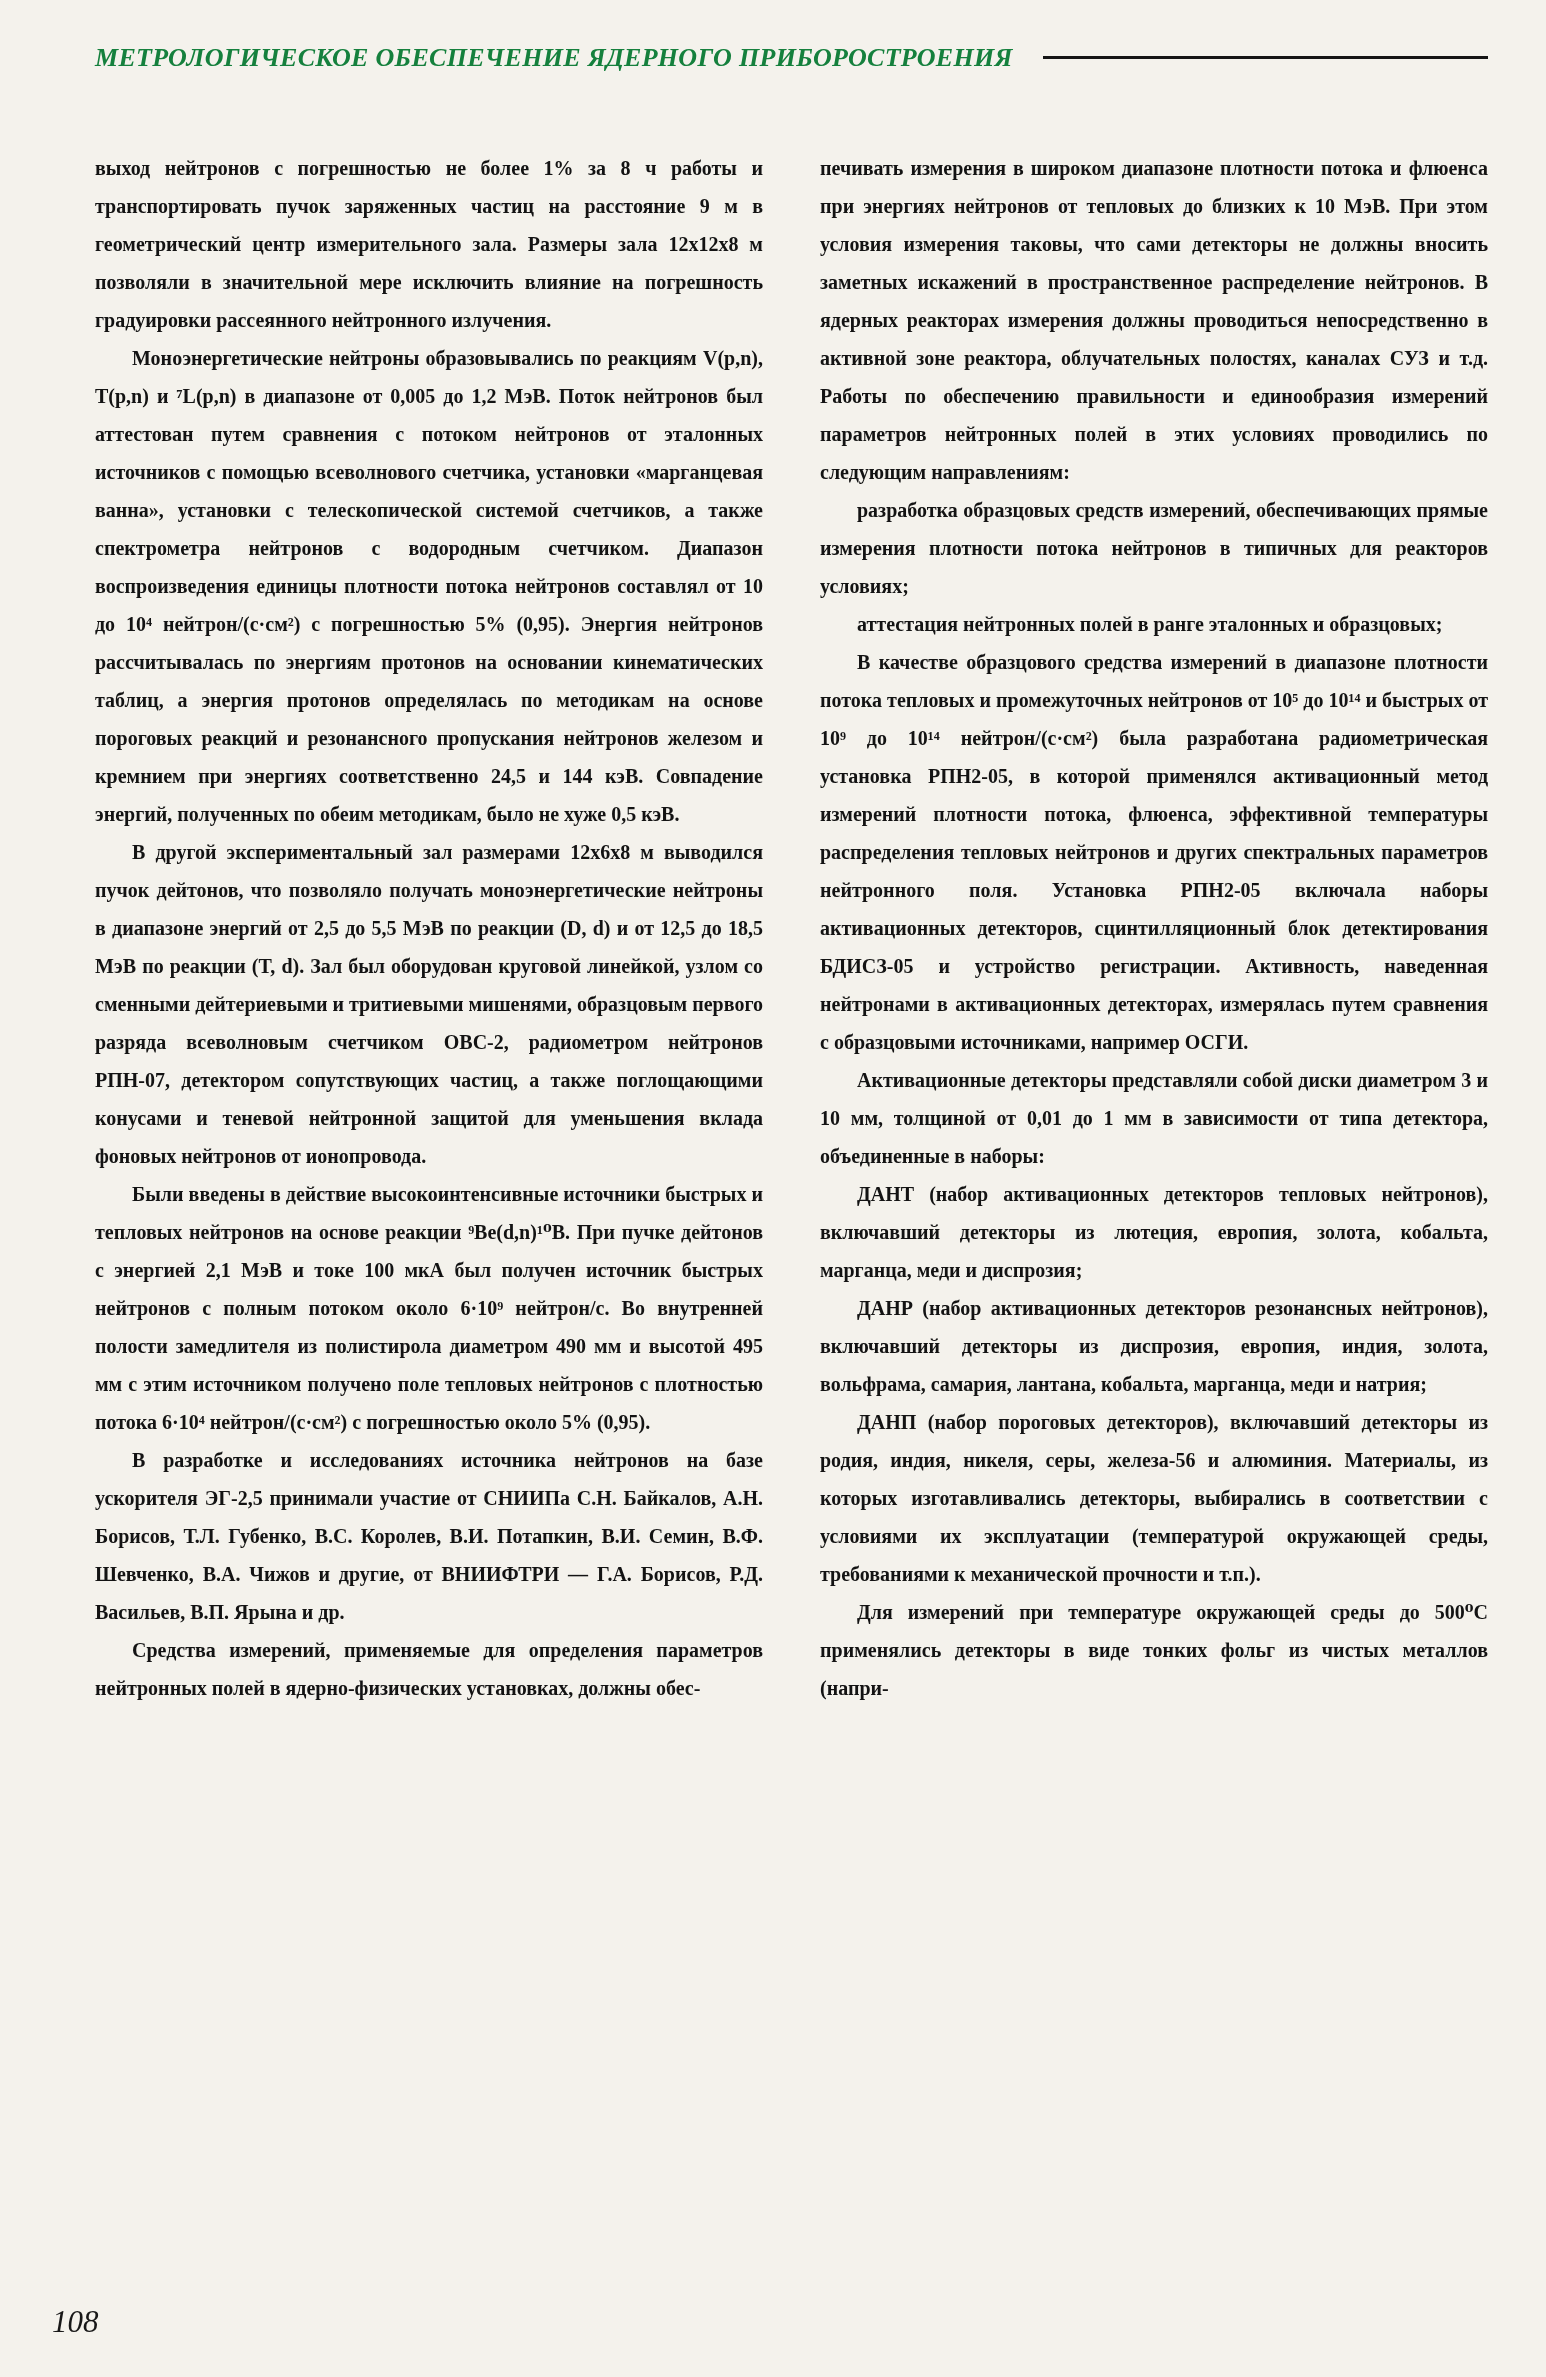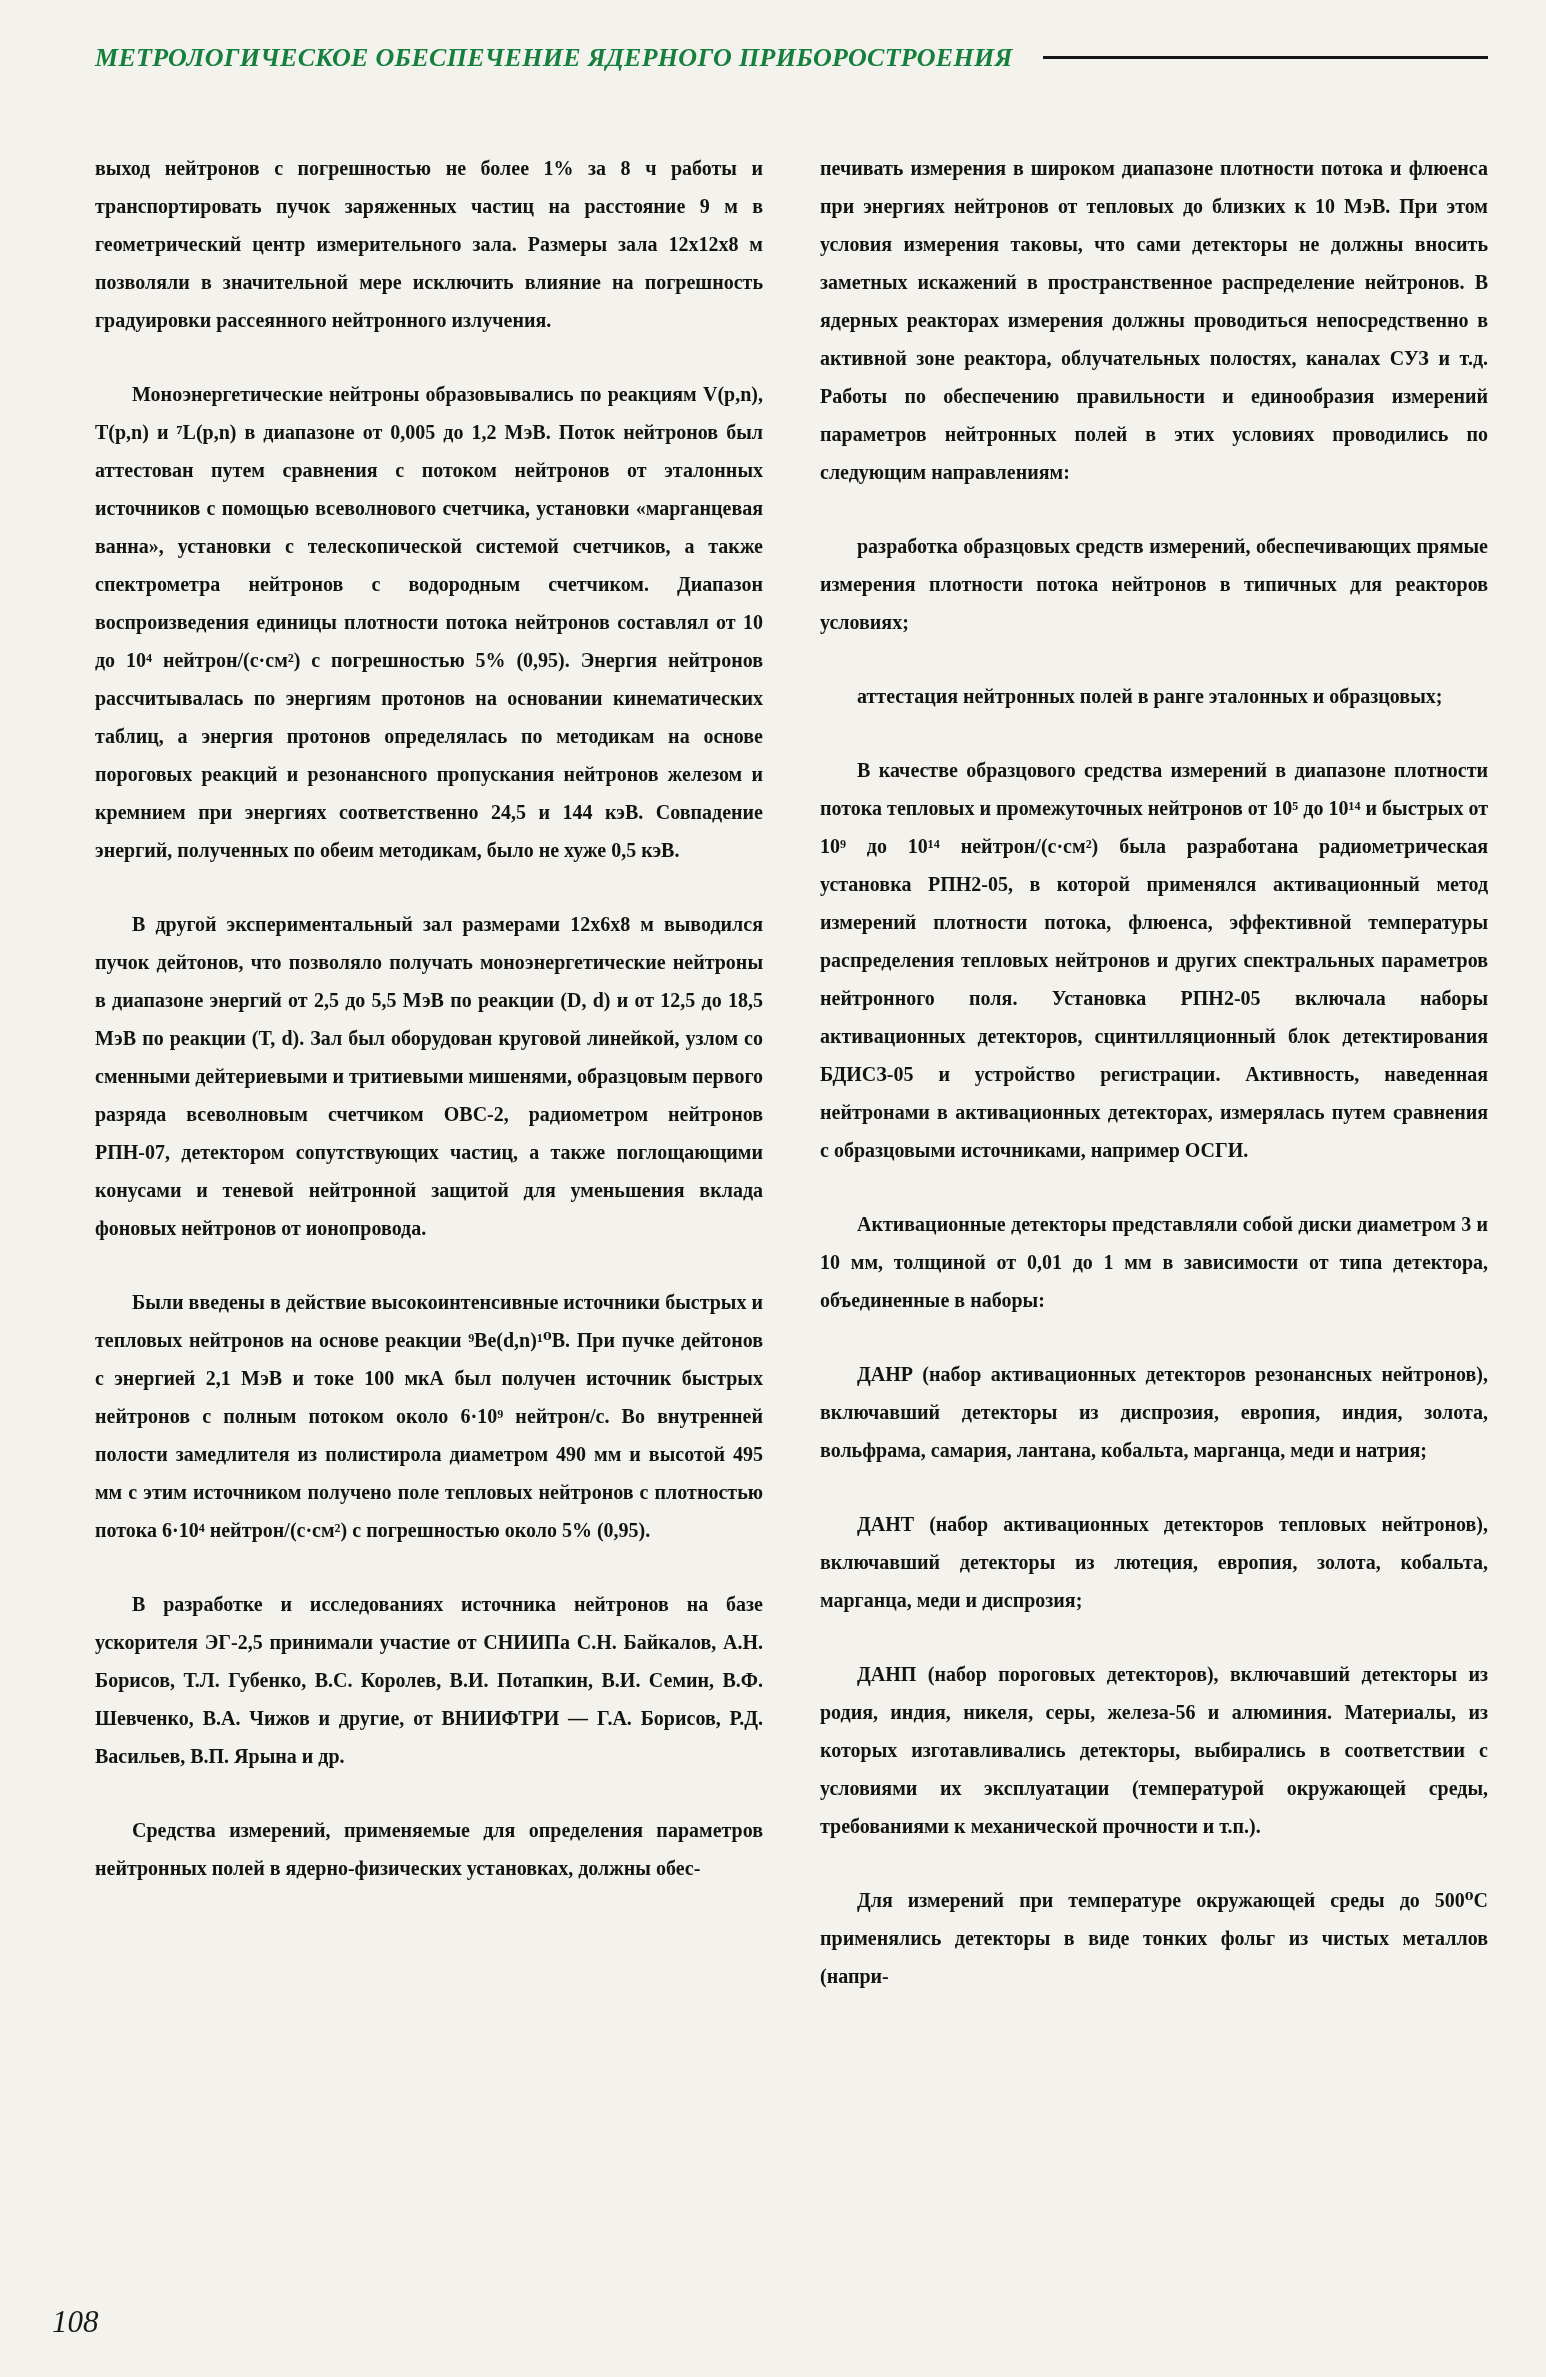--- a/index.html
+++ b/index.html
@@ -55,21 +55,21 @@
     flex: 1 1 0;
     min-width: 0;
   }
   .para {
     font-size: 20px;
     line-height: 38px;
     font-weight: 700;
     text-align: justify;
     color: #131313;
   }
-  .para.indent { text-indent: 37px; margin-top: 36px; }
+  .para.indent { text-indent: 37px; }
   .para.no-indent { text-indent: 0; }
 
   
   .page-number {
     position: absolute;
     left: 52px;
     bottom: 37px;
     font-size: 31px;
     font-style: italic;
     font-weight: 400;
@@ -96,22 +96,22 @@
       <p class="para indent">В разработке и исследованиях источника нейтронов на базе ускорителя ЭГ-2,5 принимали участие от СНИИПа С.Н. Байкалов, А.Н. Борисов, Т.Л. Губенко, В.С. Королев, В.И. Потапкин, В.И. Семин, В.Ф. Шевченко, В.А. Чижов и другие, от ВНИИФТРИ — Г.А. Борисов, Р.Д. Васильев, В.П. Ярына и др.</p>
       <p class="para indent">Средства измерений, применяемые для определения параметров нейтронных полей в ядерно-физических установках, должны обес-</p>
     </section>
 
     <section class="column">
       <p class="para no-indent">печивать измерения в широком диапазоне плотности потока и флюенса при энергиях нейтронов от тепловых до близких к 10 МэВ. При этом условия измерения таковы, что сами детекторы не должны вносить заметных искажений в пространственное распределение нейтронов. В ядерных реакторах измерения должны проводиться непосредственно в активной зоне реактора, облучательных полостях, каналах СУЗ и т.д. Работы по обеспечению правильности и единообразия измерений параметров нейтронных полей в этих условиях проводились по следующим направлениям:</p>
       <p class="para indent">разработка образцовых средств измерений, обеспечивающих прямые измерения плотности потока нейтронов в типичных для реакторов условиях;</p>
       <p class="para indent">аттестация нейтронных полей в ранге эталонных и образцовых;</p>
       <p class="para indent">В качестве образцового средства измерений в диапазоне плотности потока тепловых и промежуточных нейтронов от 10⁵ до 10¹⁴ и быстрых от 10⁹ до 10¹⁴ нейтрон/(с·см²) была разработана радиометрическая установка РПН2-05, в которой применялся активационный метод измерений плотности потока, флюенса, эффективной температуры распределения тепловых нейтронов и других спектральных параметров нейтронного поля. Установка РПН2-05 включала наборы активационных детекторов, сцинтилляционный блок детектирования БДИСЗ-05 и устройство регистрации. Активность, наведенная нейтронами в активационных детекторах, измерялась путем сравнения с образцовыми источниками, например ОСГИ.</p>
       <p class="para indent">Активационные детекторы представляли собой диски диаметром 3 и 10 мм, толщиной от 0,01 до 1 мм в зависимости от типа детектора, объединенные в наборы:</p>
+      <p class="para indent">ДАНТ (набор активационных детекторов тепловых нейтронов), включавший детекторы из лютеция, европия, золота, кобальта, марганца, меди и диспрозия;</p>
       <p class="para indent">ДАНР (набор активационных детекторов резонансных нейтронов), включавший детекторы из диспрозия, европия, индия, золота, вольфрама, самария, лантана, кобальта, марганца, меди и натрия;</p>
-      <p class="para indent">ДАНТ (набор активационных детекторов тепловых нейтронов), включавший детекторы из лютеция, европия, золота, кобальта, марганца, меди и диспрозия;</p>
       <p class="para indent">ДАНП (набор пороговых детекторов), включавший детекторы из родия, индия, никеля, серы, железа-56 и алюминия. Материалы, из которых изготавливались детекторы, выбирались в соответствии с условиями их эксплуатации (температурой окружающей среды, требованиями к механической прочности и т.п.).</p>
       <p class="para indent">Для измерений при температуре окружающей среды до 500⁰С применялись детекторы в виде тонких фольг из чистых металлов (напри-</p>
     </section>
 
   </main>
 
   <span class="page-number">108</span>
 
 </div>
 

